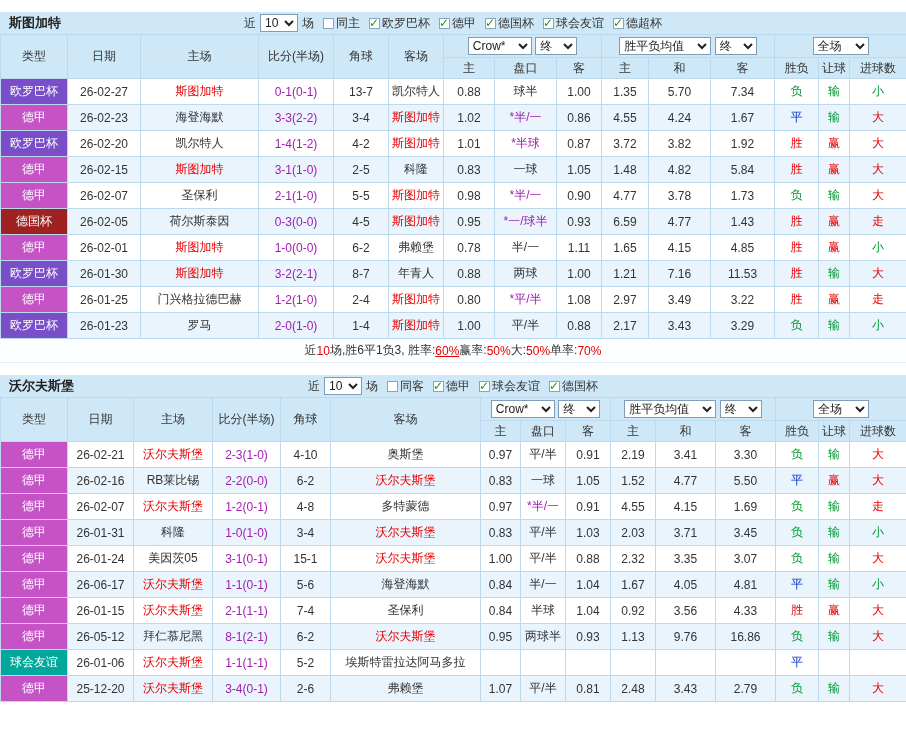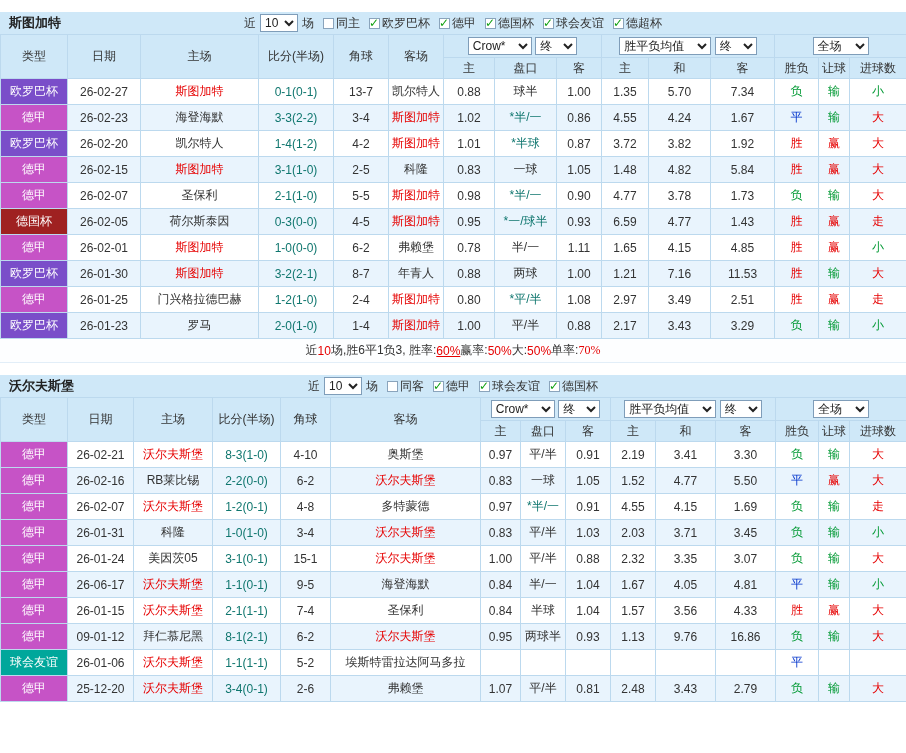--- a/index.html
+++ b/index.html
@@ -66,21 +66,21 @@
     border:1px solid #bcd9ee; text-align:center; padding:0 2px;
     overflow:hidden; white-space:nowrap;
   }
   .stats thead th { background:#cfe8f8; font-weight:normal; color:#333; }
   .hdr-top th { height:23px; }
   .hdr-sub th { height:21px; }
   .stats tbody td { height:26px; background-clip:padding-box; }
   .stats tbody tr.alt td { background-color:#e9f4fd; }
   td.type-cell { color:#fff; }
   td.focus { color:#e60000; }
-  td.score { color:#0f766e; }
+  td.score { color:#a21caf; }
   
   .summary {
     height:24px; display:flex; align-items:center; justify-content:center;
     background:#fdfeff; border-bottom:1px solid #e2eef8; font-size:12px;
   }
 </style>
 </head>
 <body>
 
 <div>
@@ -314,21 +314,21 @@
             <td>26-01-25</td>
             <td>门兴格拉德巴赫</td>
             <td class="score">1-2(1-0)</td>
             <td>2-4</td>
             <td class="focus">斯图加特</td>
             <td>0.80</td>
             <td class="score">*平/半</td>
             <td>1.08</td>
             <td>2.97</td>
             <td>3.49</td>
-            <td>2.51</td>
+            <td>3.22</td>
             <td style="color: rgb(230, 0, 0);">胜</td>
             <td style="color: rgb(230, 0, 0);">赢</td>
             <td style="color: rgb(230, 0, 0);">走</td>
           </tr>
           <tr class="alt">
             <td class="type-cell" style="background-color: rgb(122, 78, 201);">欧罗巴杯</td>
             <td>26-01-23</td>
             <td>罗马</td>
             <td class="score">2-0(1-0)</td>
             <td>1-4</td>
@@ -349,21 +349,21 @@
     <div class="summary">
         <span style="color: rgb(51, 51, 51);">近</span>
         <span style="color: rgb(230, 0, 0);">10</span>
         <span style="color: rgb(51, 51, 51);">场,胜6平1负3, 胜率:</span>
         <span style="color: rgb(230, 0, 0); text-decoration: underline;">60%</span>
         <span style="color: rgb(51, 51, 51);"> 赢率:</span>
         <span style="color: rgb(230, 0, 0);">50%</span>
         <span style="color: rgb(51, 51, 51);"> 大:</span>
         <span style="color: rgb(230, 0, 0);">50%</span>
         <span style="color: rgb(51, 51, 51);"> 单率:</span>
-        <span style="color: rgb(230, 0, 0); font-family: Liberation Serif, serif;">70%</span>
+        <span style="color: rgb(230, 0, 0);">70%</span>
       </div>
   </div>
 
   <div class="spacer"></div>
 
   <div>
     <div class="sec-head">
       <span class="team-name">沃尔夫斯堡</span>
       <div class="filters">
           <span>近</span>
@@ -436,21 +436,21 @@
           <th>胜负</th>
           <th>让球</th>
           <th>进球数</th>
         </tr>
       </thead>
       <tbody>
           <tr>
             <td class="type-cell" style="background-color: rgb(198, 83, 198);">德甲</td>
             <td>26-02-21</td>
             <td class="focus">沃尔夫斯堡</td>
-            <td class="score">8-3(1-0)</td>
+            <td class="score">2-3(1-0)</td>
             <td>4-10</td>
             <td>奥斯堡</td>
             <td>0.97</td>
             <td>平/半</td>
             <td>0.91</td>
             <td>2.19</td>
             <td>3.41</td>
             <td>3.30</td>
             <td style="color: rgb(0, 153, 51);">负</td>
             <td style="color: rgb(0, 153, 51);">输</td>
@@ -522,21 +522,21 @@
             <td>3.07</td>
             <td style="color: rgb(0, 153, 51);">负</td>
             <td style="color: rgb(0, 153, 51);">输</td>
             <td style="color: rgb(230, 0, 0);">大</td>
           </tr>
           <tr class="alt">
             <td class="type-cell" style="background-color: rgb(198, 83, 198);">德甲</td>
             <td>26-06-17</td>
             <td class="focus">沃尔夫斯堡</td>
             <td class="score">1-1(0-1)</td>
-            <td>9-5</td>
+            <td>5-6</td>
             <td>海登海默</td>
             <td>0.84</td>
             <td>半/一</td>
             <td>1.04</td>
             <td>1.67</td>
             <td>4.05</td>
             <td>4.81</td>
             <td style="color: rgb(0, 51, 204);">平</td>
             <td style="color: rgb(0, 153, 51);">输</td>
             <td style="color: rgb(0, 153, 51);">小</td>
@@ -544,30 +544,30 @@
           <tr>
             <td class="type-cell" style="background-color: rgb(198, 83, 198);">德甲</td>
             <td>26-01-15</td>
             <td class="focus">沃尔夫斯堡</td>
             <td class="score">2-1(1-1)</td>
             <td>7-4</td>
             <td>圣保利</td>
             <td>0.84</td>
             <td>半球</td>
             <td>1.04</td>
-            <td>1.57</td>
+            <td>0.92</td>
             <td>3.56</td>
             <td>4.33</td>
             <td style="color: rgb(230, 0, 0);">胜</td>
             <td style="color: rgb(230, 0, 0);">赢</td>
             <td style="color: rgb(230, 0, 0);">大</td>
           </tr>
           <tr class="alt">
             <td class="type-cell" style="background-color: rgb(198, 83, 198);">德甲</td>
-            <td>09-01-12</td>
+            <td>26-05-12</td>
             <td>拜仁慕尼黑</td>
             <td class="score">8-1(2-1)</td>
             <td>6-2</td>
             <td class="focus">沃尔夫斯堡</td>
             <td>0.95</td>
             <td>两球半</td>
             <td>0.93</td>
             <td>1.13</td>
             <td>9.76</td>
             <td>16.86</td>

